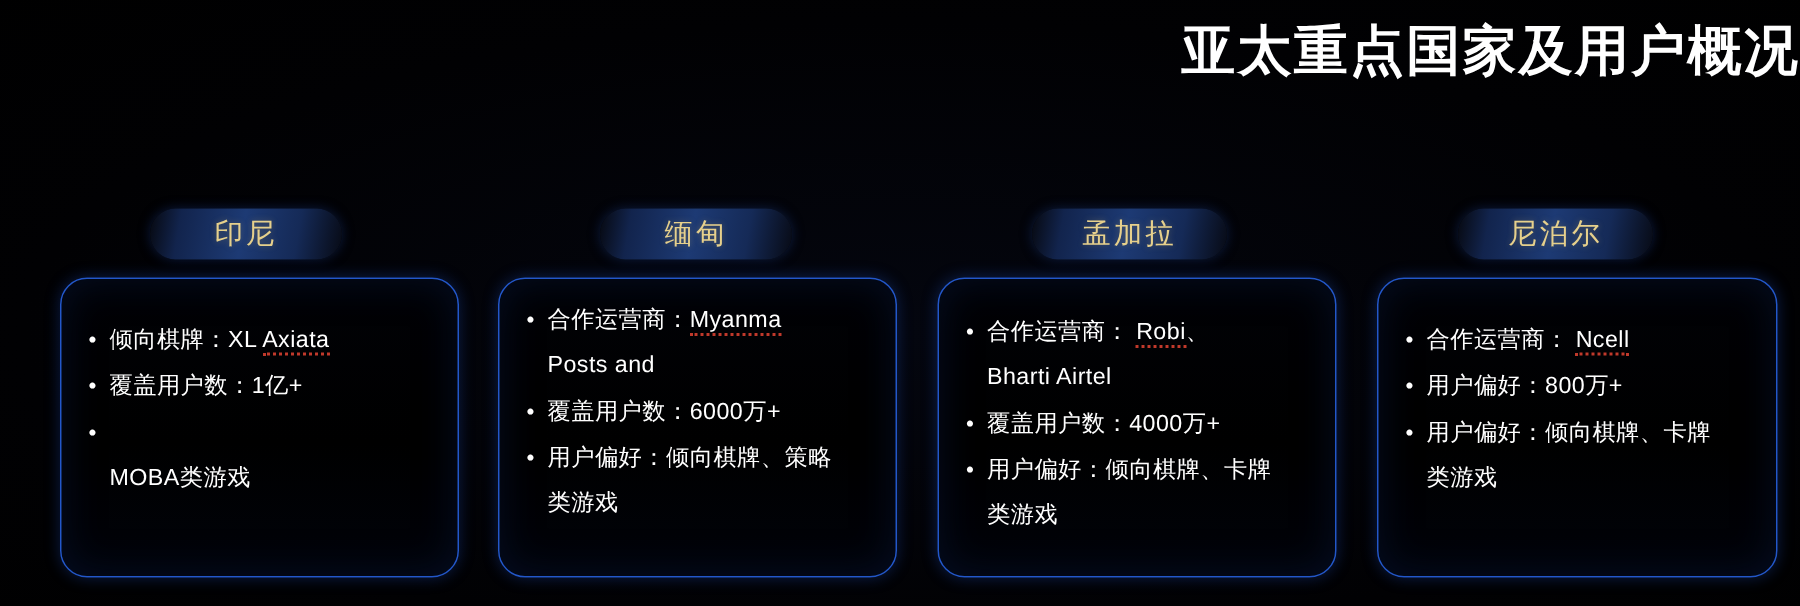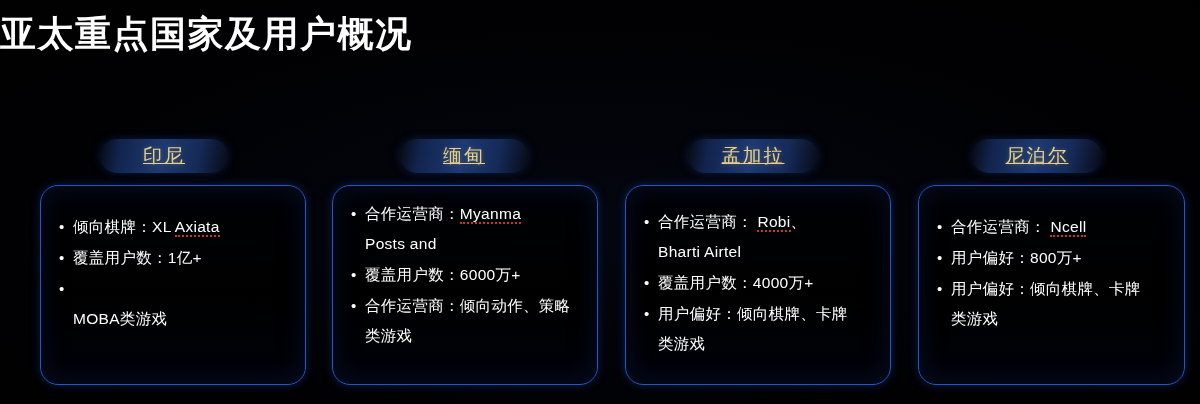--- a/index.html
+++ b/index.html
@@ -23,21 +23,21 @@
     background:
       radial-gradient(ellipse 900px 320px at 50% 55%, #04060f 0%, #010103 65%, #000000 100%);
   }
 
   
   .slide-title {
     position: absolute;
     top: 10px;
     left: 0;
     width: 1200px;
-    text-align: left;
+    text-align: right;
     color: #ffffff;
     font-size: 36px;
     font-weight: bold;
     letter-spacing: 1.5px;
     line-height: 48px;
     white-space: nowrap;
   }
 
   
   .columns {
@@ -69,21 +69,20 @@
     align-items: center;
     justify-content: center;
   }
   .pill-label {
     color: #e6d08c;
     font-size: 19px;
     font-weight: normal;
     letter-spacing: 2px;
     text-shadow: 0 0 4px rgba(200,165,80,0.35);
     white-space: nowrap;
-    text-decoration: underline;
   }
 
   
   .card {
     position: absolute;
     top: 185px;
     height: 200px;
     border: 1.6px solid #2357c9;
     border-radius: 18px;
     background: linear-gradient(180deg, #010206 0%, #000000 55%, #01030a 100%);
@@ -180,21 +179,21 @@
             <div class="bullet-row">
               <span class="bullet-dot">•</span>
               <span class="bullet-text"><span>合作运营商：</span><span class="misspelled">Myanma</span><br><span>Posts and</span><br></span>
             </div>
             <div class="bullet-row">
               <span class="bullet-dot">•</span>
               <span class="bullet-text"><span>覆盖用户数：6000万+</span></span>
             </div>
             <div class="bullet-row">
               <span class="bullet-dot">•</span>
-              <span class="bullet-text"><span>合作运营商：倾向动作、策略</span><br><span>类游戏</span></span>
+              <span class="bullet-text"><span>用户偏好：倾向棋牌、策略</span><br><span>类游戏</span></span>
             </div>
           </div>
         </div>
       </div>
       <div class="column col-2">
         <div class="pill">
           <span class="pill-label">孟加拉</span>
         </div>
         <div class="card">
           <div class="bullets">

